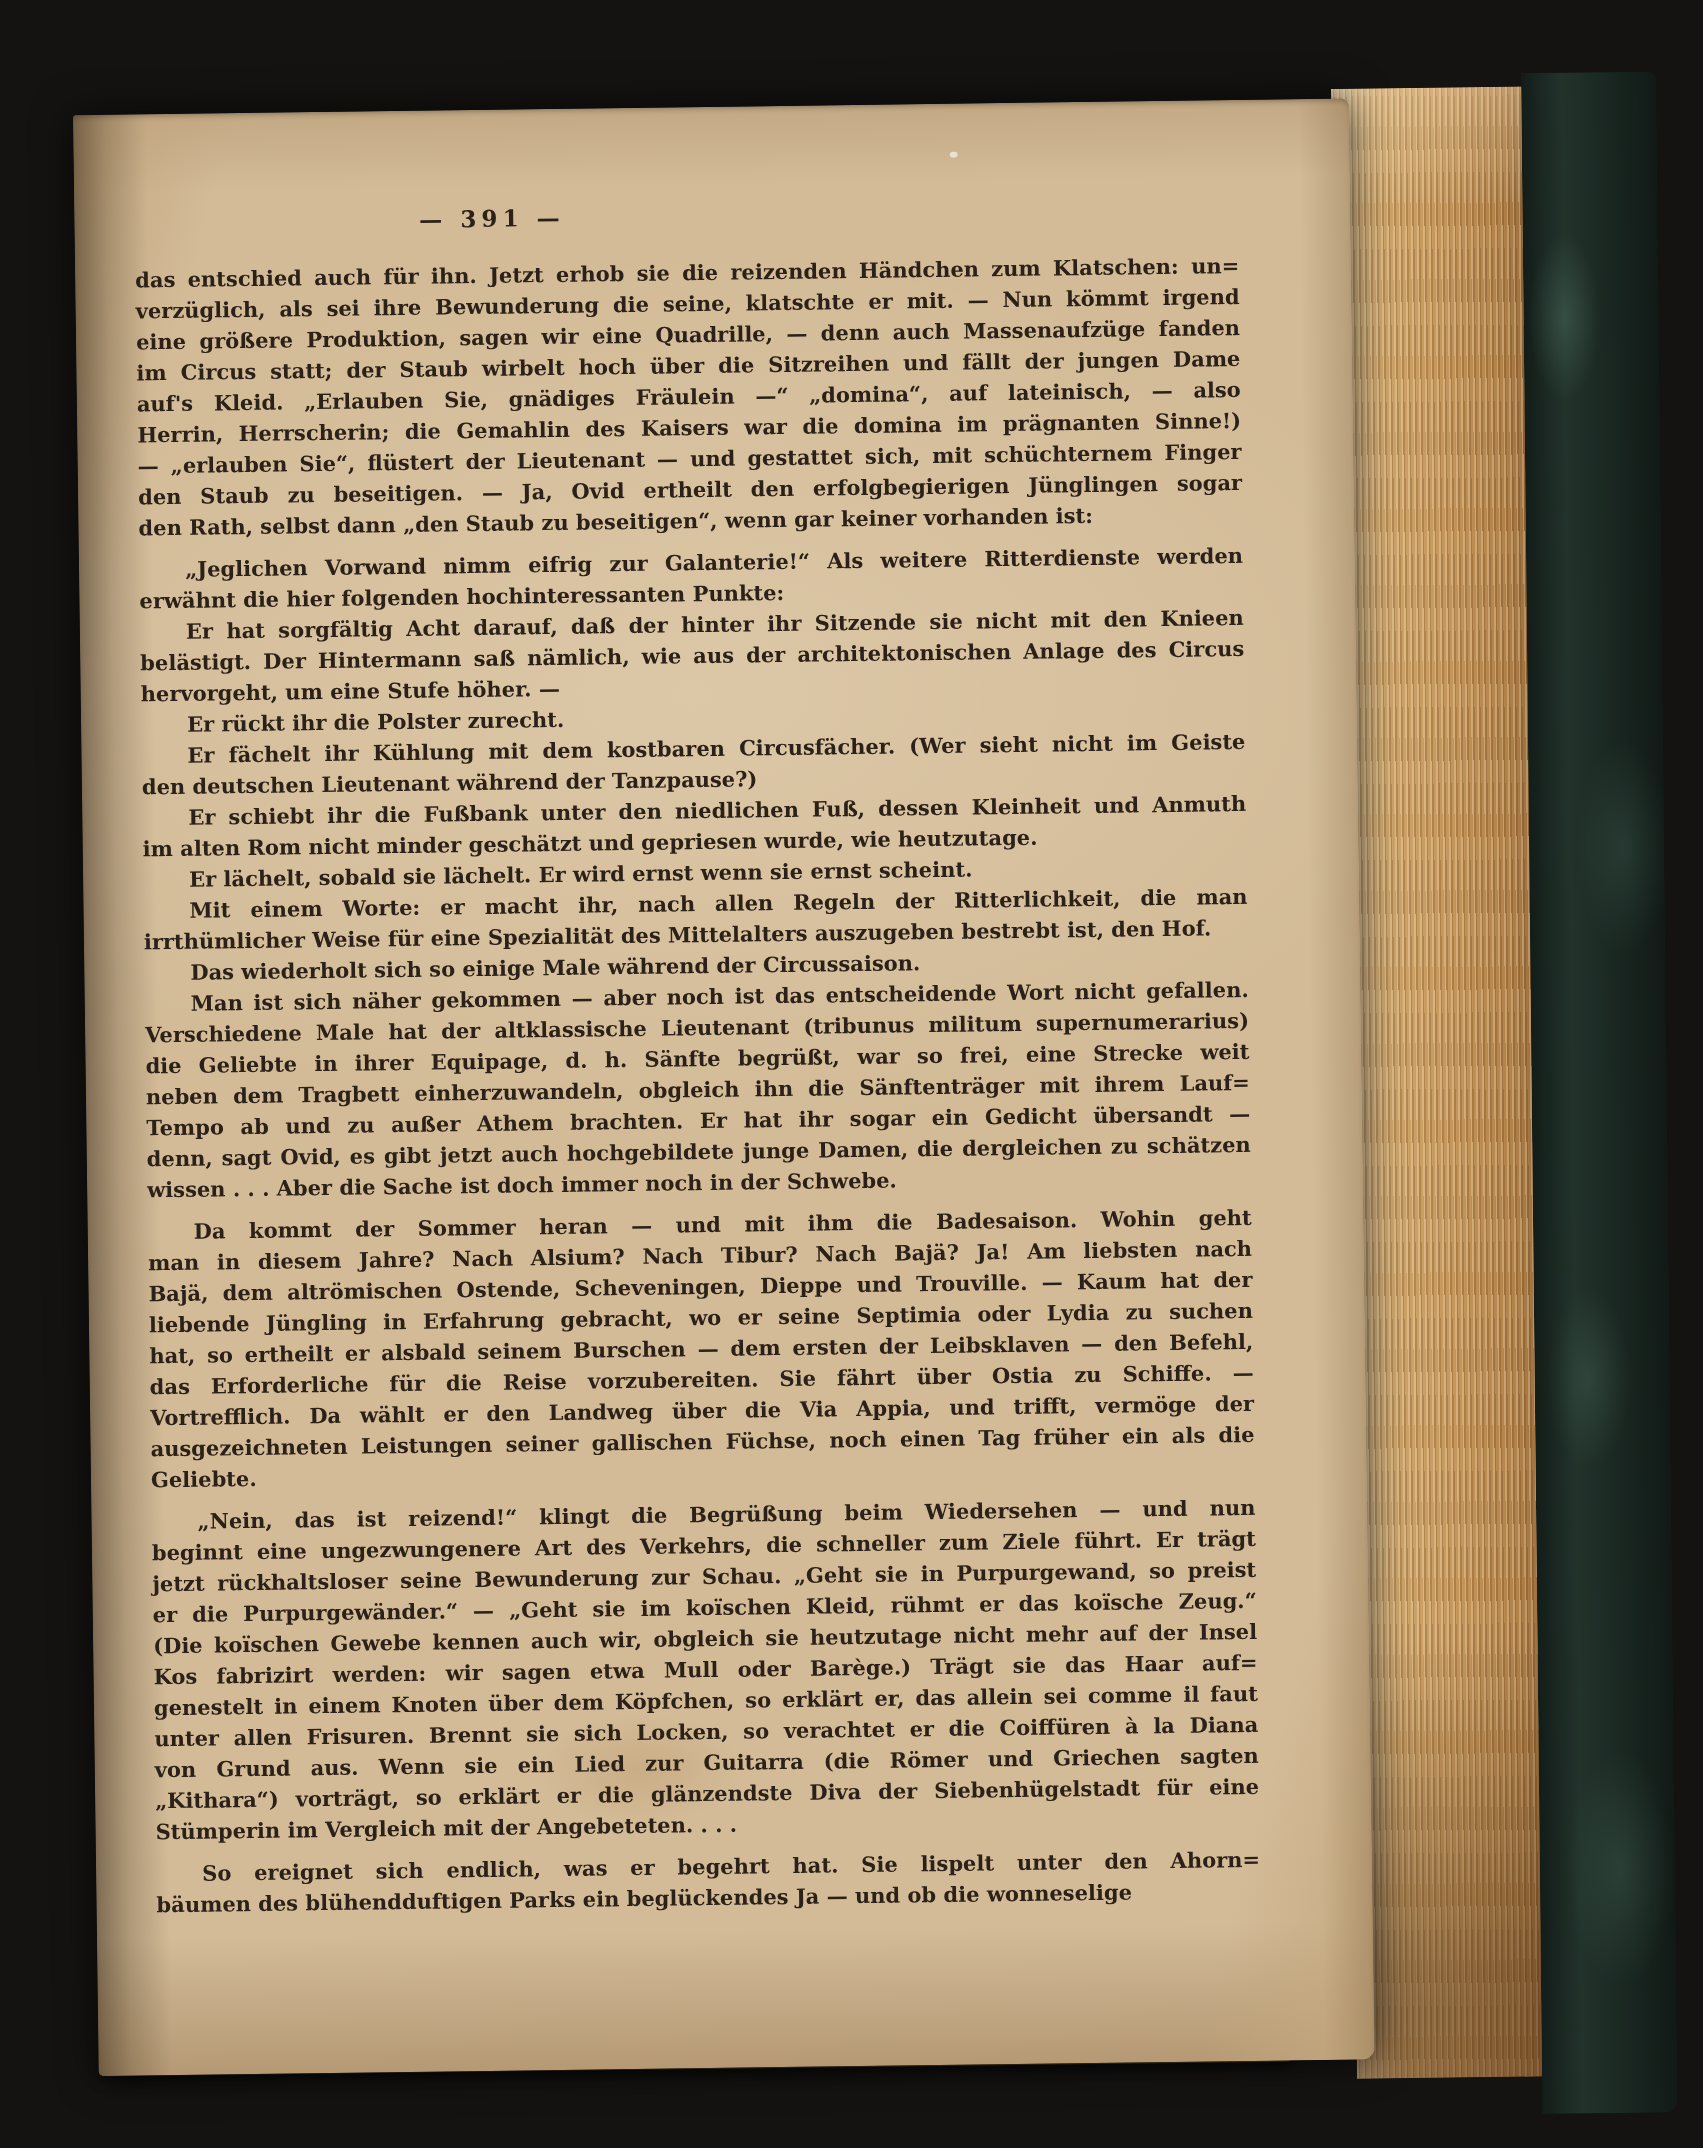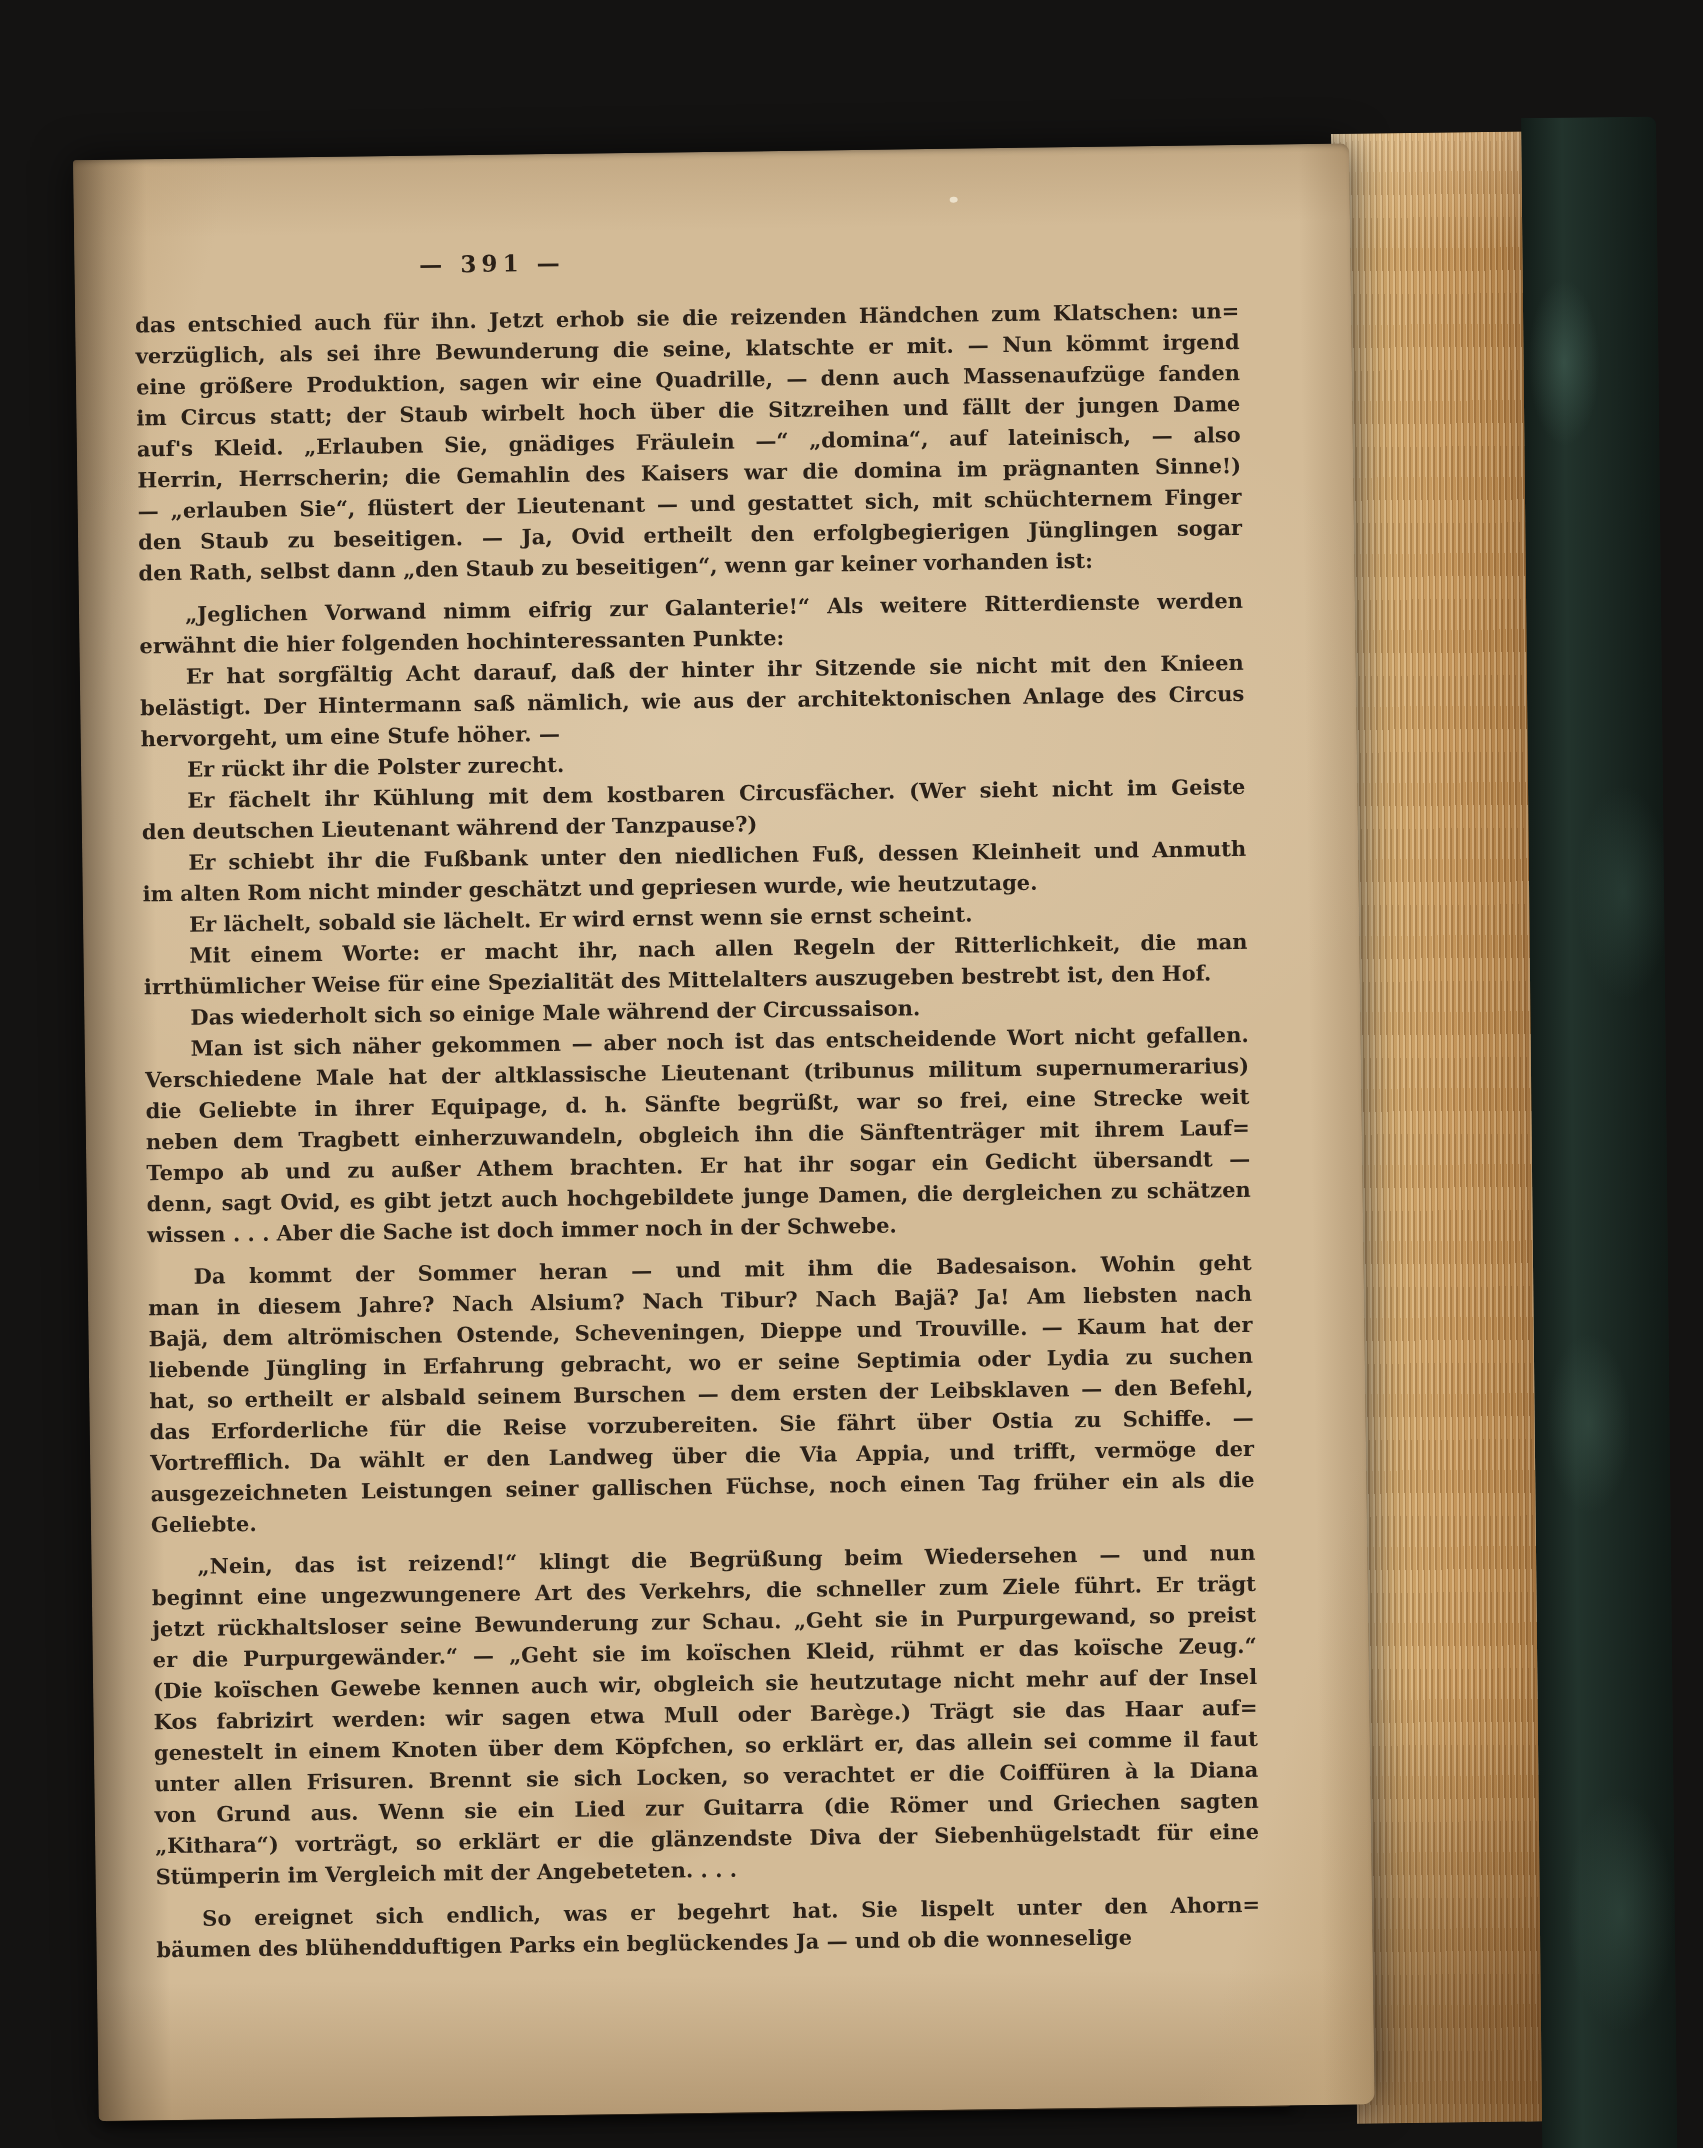--- a/index.html
+++ b/index.html
@@ -11,21 +11,21 @@
     --cover:#22332c;
   }
   *{margin:0;padding:0;box-sizing:border-box;}
   html,body{width:1704px;height:2148px;}
   body{
     background:var(--bg);
     font-family:"DejaVu Serif","Liberation Serif",serif;
     overflow:hidden;
     position:relative;
   }
-  .scene{position:absolute;inset:0;background:var(--bg);overflow:hidden;margin-top:45px;}
+  .scene{position:absolute;inset:0;background:var(--bg);overflow:hidden;}
 
   
   .under-page{
     position:absolute;left:101px;top:2043px;width:1193px;height:25.6px;
     background:linear-gradient(180deg,#b99a72,#8a6a45 70%,#3a2c1c);
     transform:rotate(-0.7deg);
     border-radius:0 0 8.5px 5.1px;
     box-shadow:0 5.1px 12px rgba(0,0,0,.55);
   }
 

